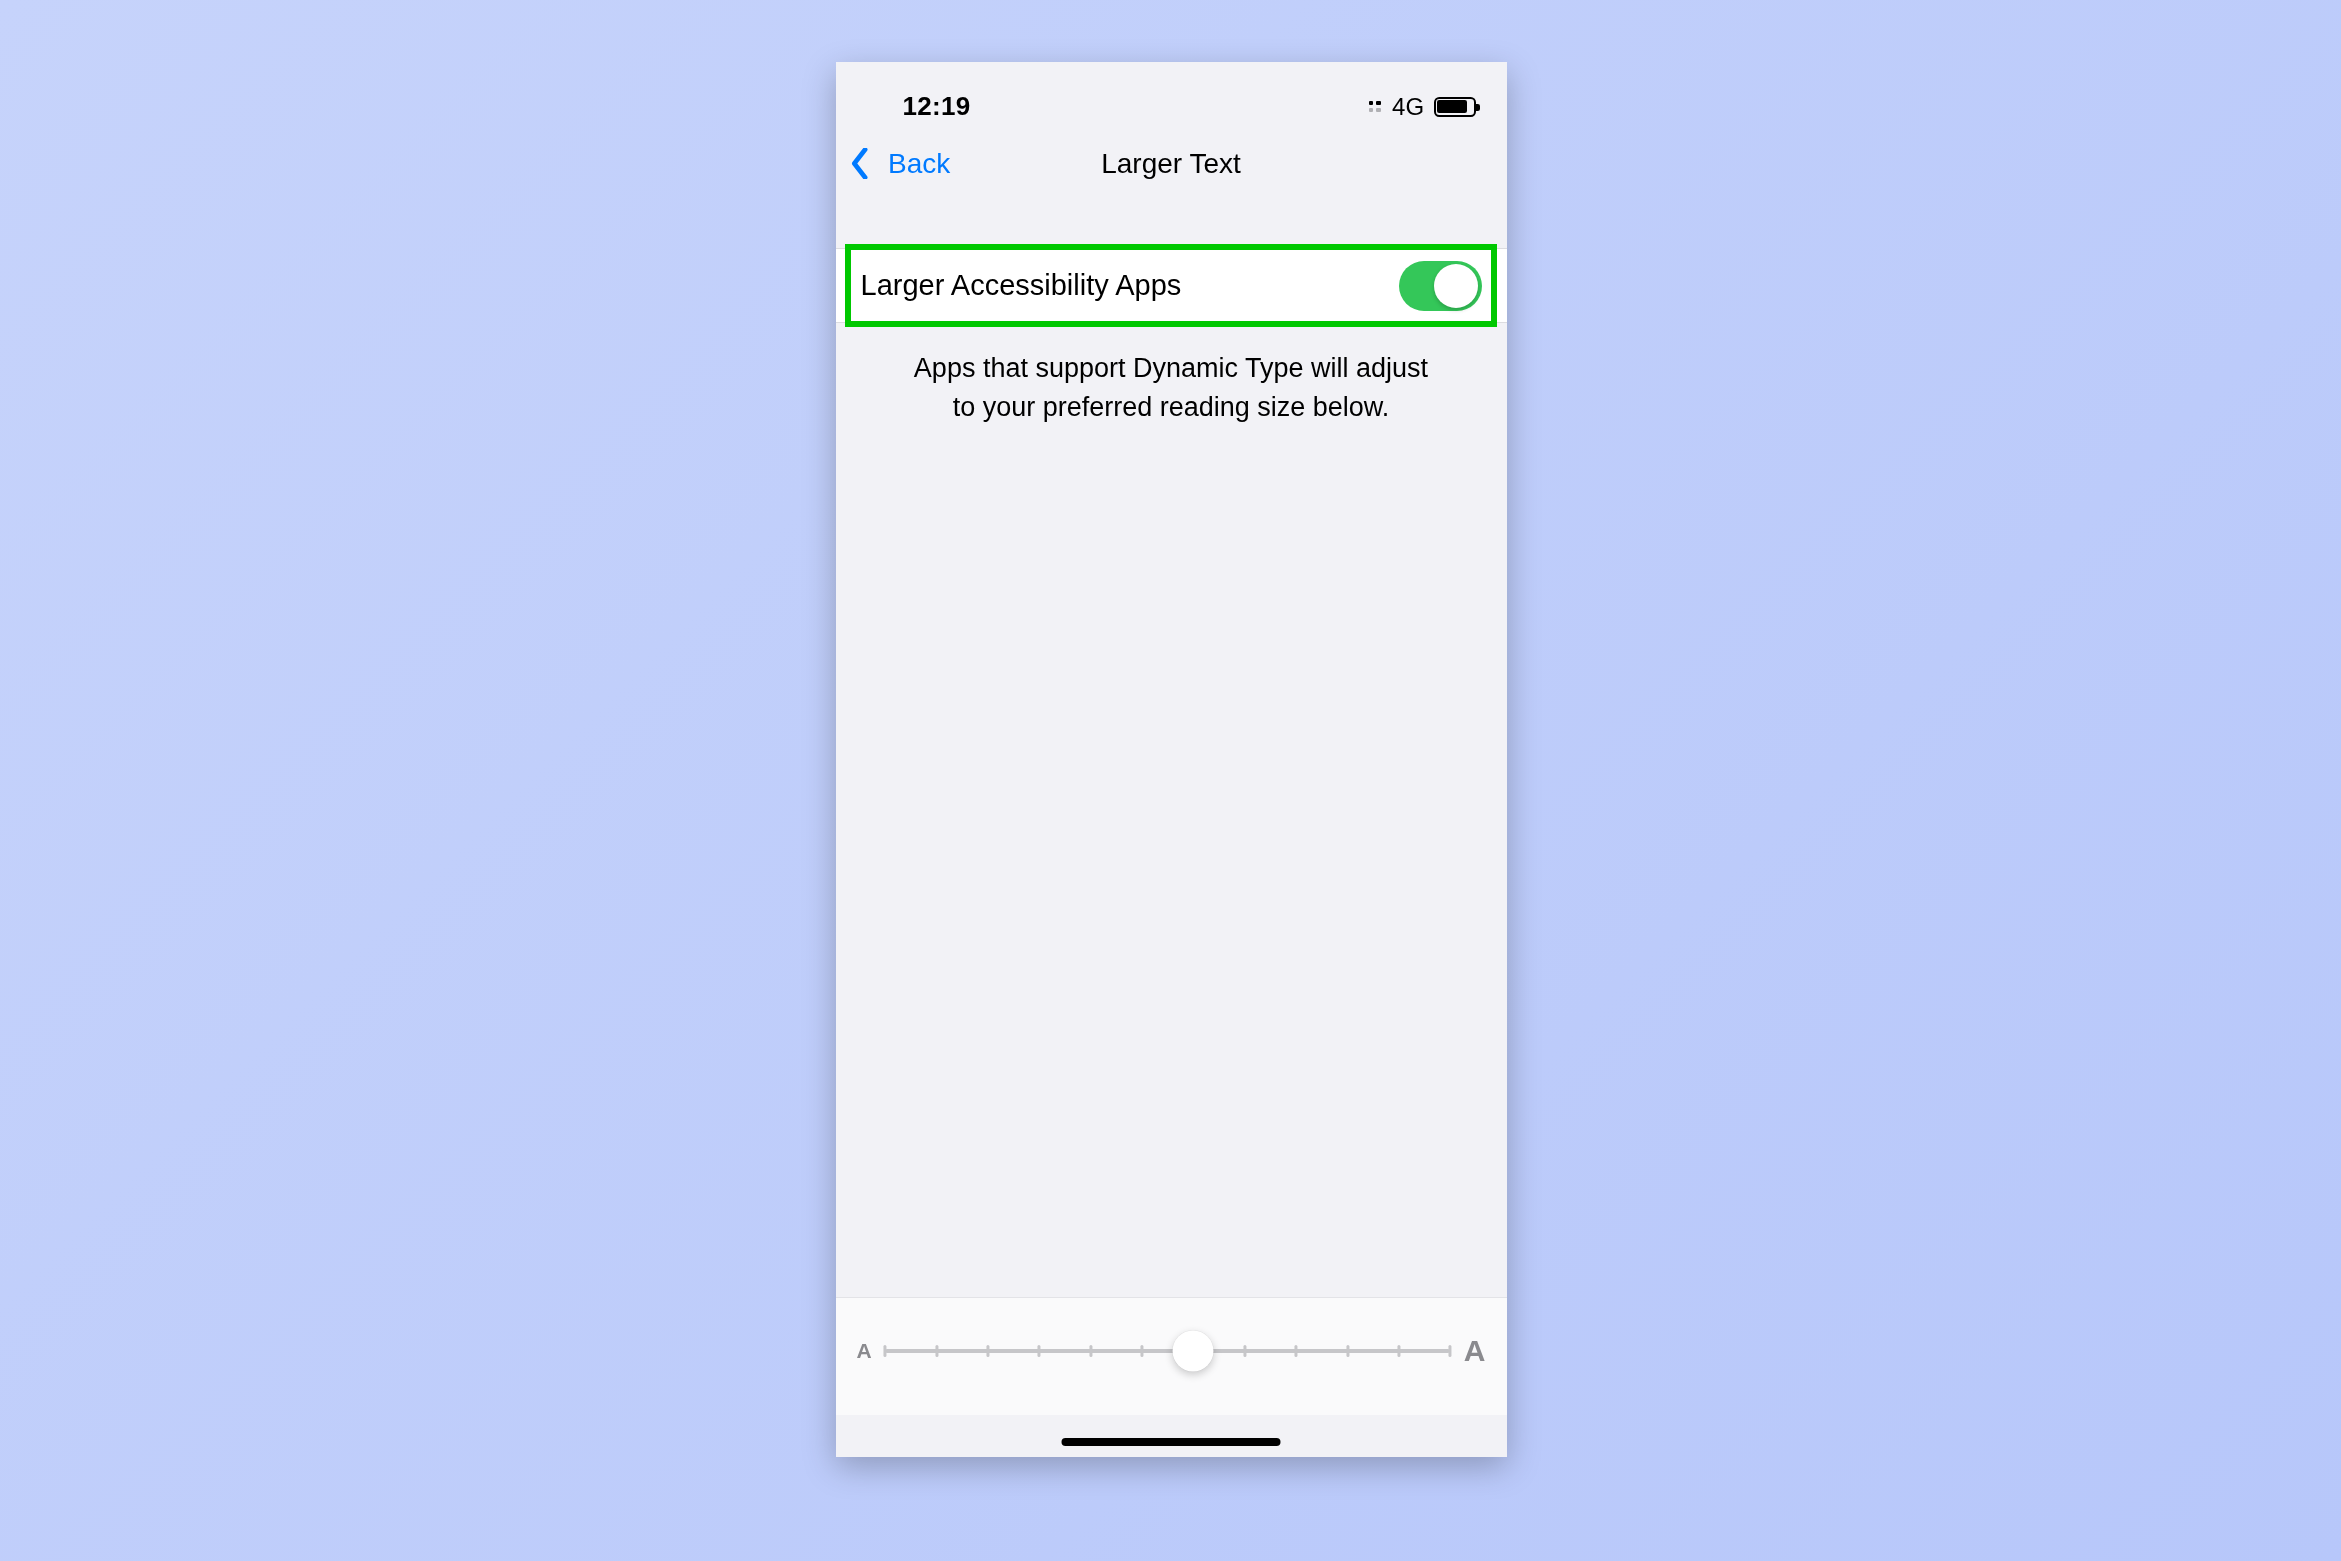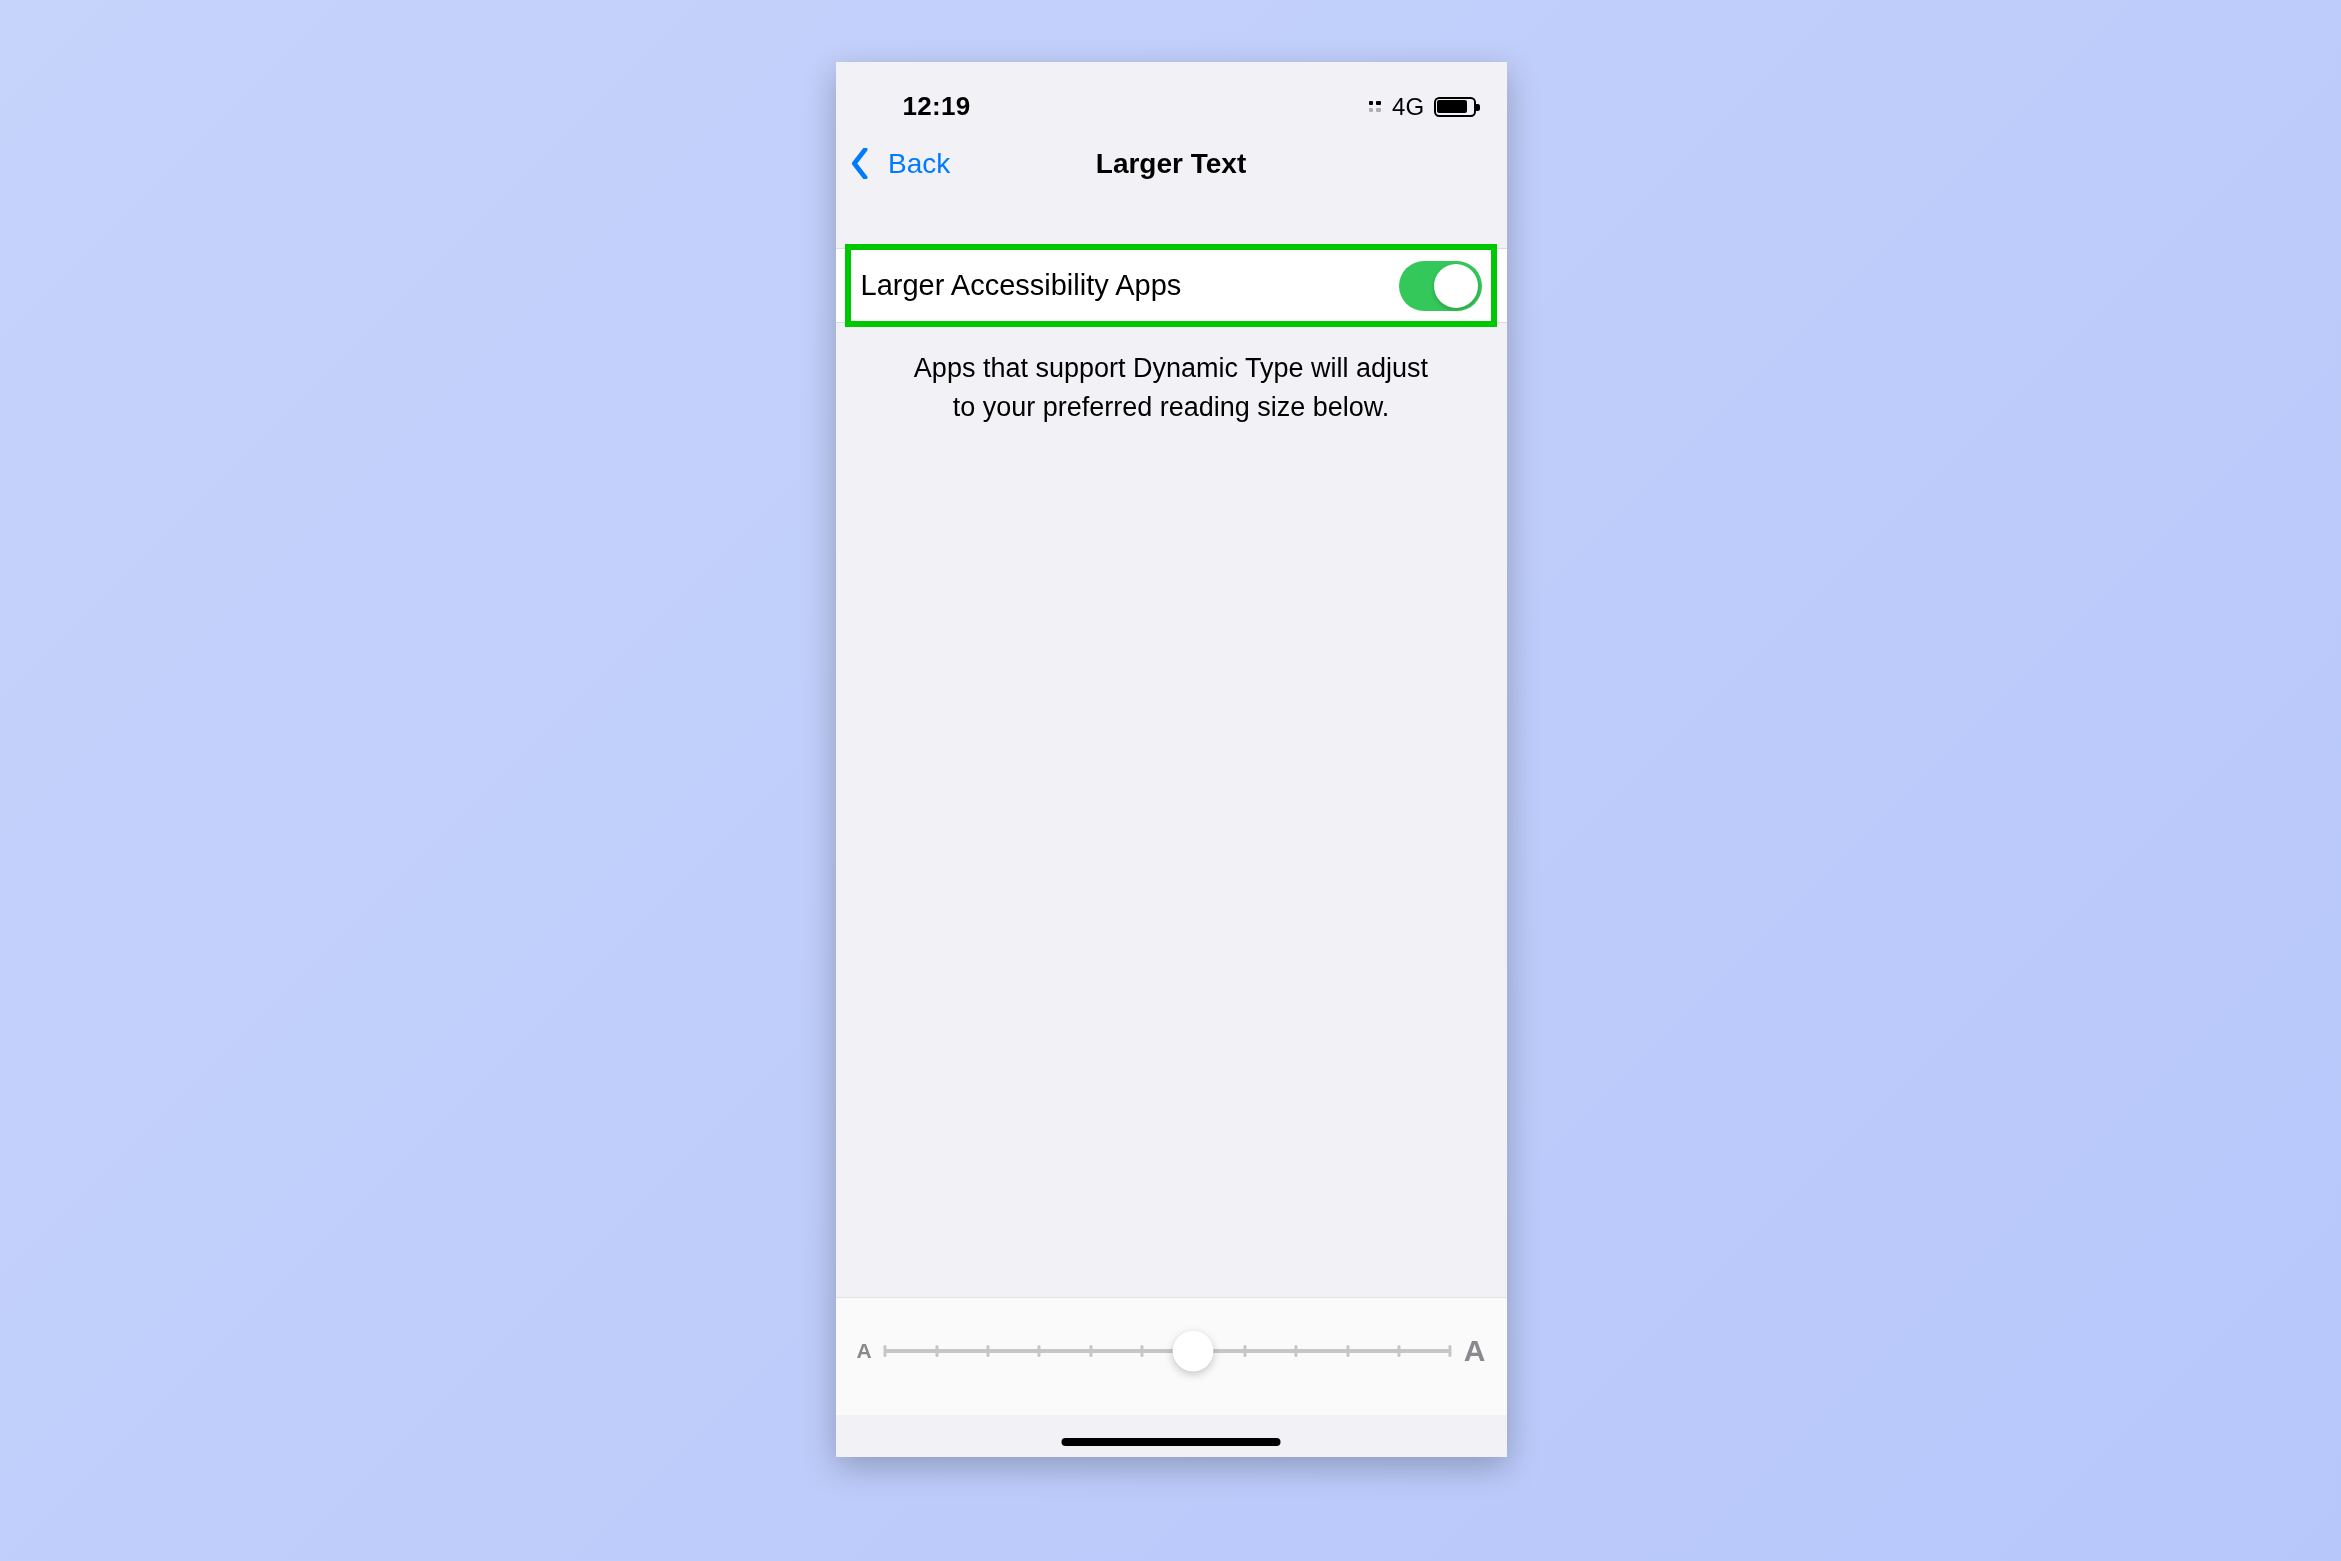--- a/index.html
+++ b/index.html
@@ -62,21 +62,21 @@
     height: 57px;
     position: relative;
     display:flex; align-items:center; justify-content:center;
   }
   .nav-back {
     position:absolute; left:15.6px; top:0; bottom:0;
     display:flex; align-items:center; gap:18px;
     color:#007aff; font-size:28px;
   }
   .nav-back svg { width:19px; height:31px; }
-  .nav-title { font-size:28px; font-weight:700; }
+  .nav-title { font-size:28px; font-weight:400; }
 
   
   .group { margin-top: 56px; }
   .cell {
     background:#fff;
     border-top:0.5px solid #dcdce0;
     border-bottom:0.5px solid #dcdce0;
     display:flex; align-items:center; justify-content:space-between;
     padding: 0 25px;
     height: 75px;

